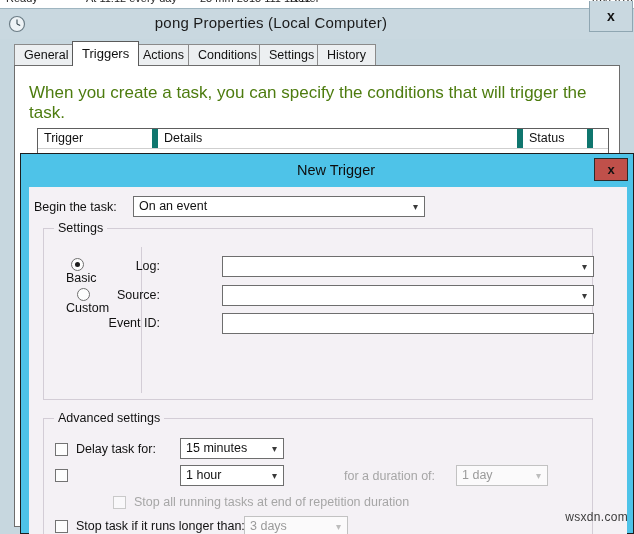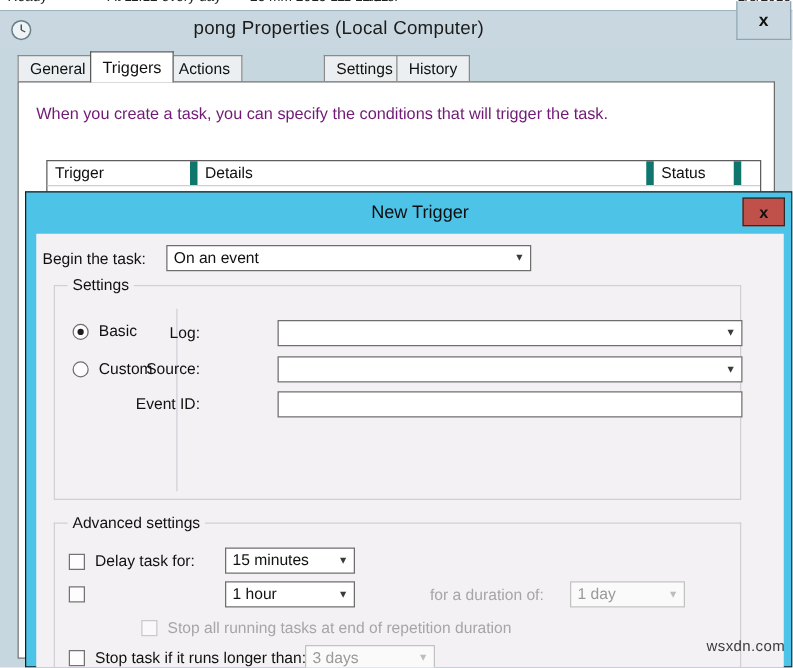--- a/index.html
+++ b/index.html
@@ -120,22 +120,22 @@
     left: 14px; top: 56px;
     width: 606px;
     height: 462px;
     background: #ffffff;
     border: 1px solid #6d6d6d;
     box-sizing: border-box;
   }
   .panel-desc {
     position: absolute;
     left: 14px; top: 17px;
-    font-size: 13px;
-    color: #701a75;
+    font-size: 17px;
+    color: #4d7c0f;
   }
 
   
   .trigger-list {
     position: absolute;
     left: 22px; top: 62px;
     width: 572px;
     height: 36px;
     border: 1px solid #5e5e5e;
     background: #ffffff;
@@ -258,20 +258,21 @@
     width: 1px;
     background: #d3cdd6;
   }
 
   
   .radio-row {
     position: absolute;
     display: flex;
     align-items: center;
     cursor: pointer;
+    flex-direction: column;
   }
   .radio {
     width: 13px; height: 13px;
     border-radius: 50%;
     border: 1px solid #6f6f6f;
     background: #fdfdfd;
     box-sizing: border-box;
     position: relative;
     flex: 0 0 auto;
   }
@@ -352,20 +353,21 @@
       <line x1="9" y1="9" x2="12.2" y2="10.6" stroke="#3b4a52" stroke-width="1.1"></line>
     </svg>
     <div class="props-title">pong Properties (Local Computer)</div>
     <div class="props-close">x</div>
   </div>
 
   <div class="tabs-strip">
     <div class="tab active" style="left:58px">Triggers</div>
     <div class="tab" style="left:0px">General</div>
     <div class="tab" style="left:119px">Actions</div>
+    <div class="tab" style="left:174px">Conditions</div>
     <div class="tab" style="left:245px">Settings</div>
     <div class="tab" style="left:303px">History</div>
   </div>
 
   <div class="tab-panel">
     <div class="panel-desc">When you create a task, you can specify the conditions that will trigger the task.</div>
 
     <div class="trigger-list">
       <div class="tl-head">
         <div class="tl-col" style="left:0px;   width:120px">Trigger</div>

